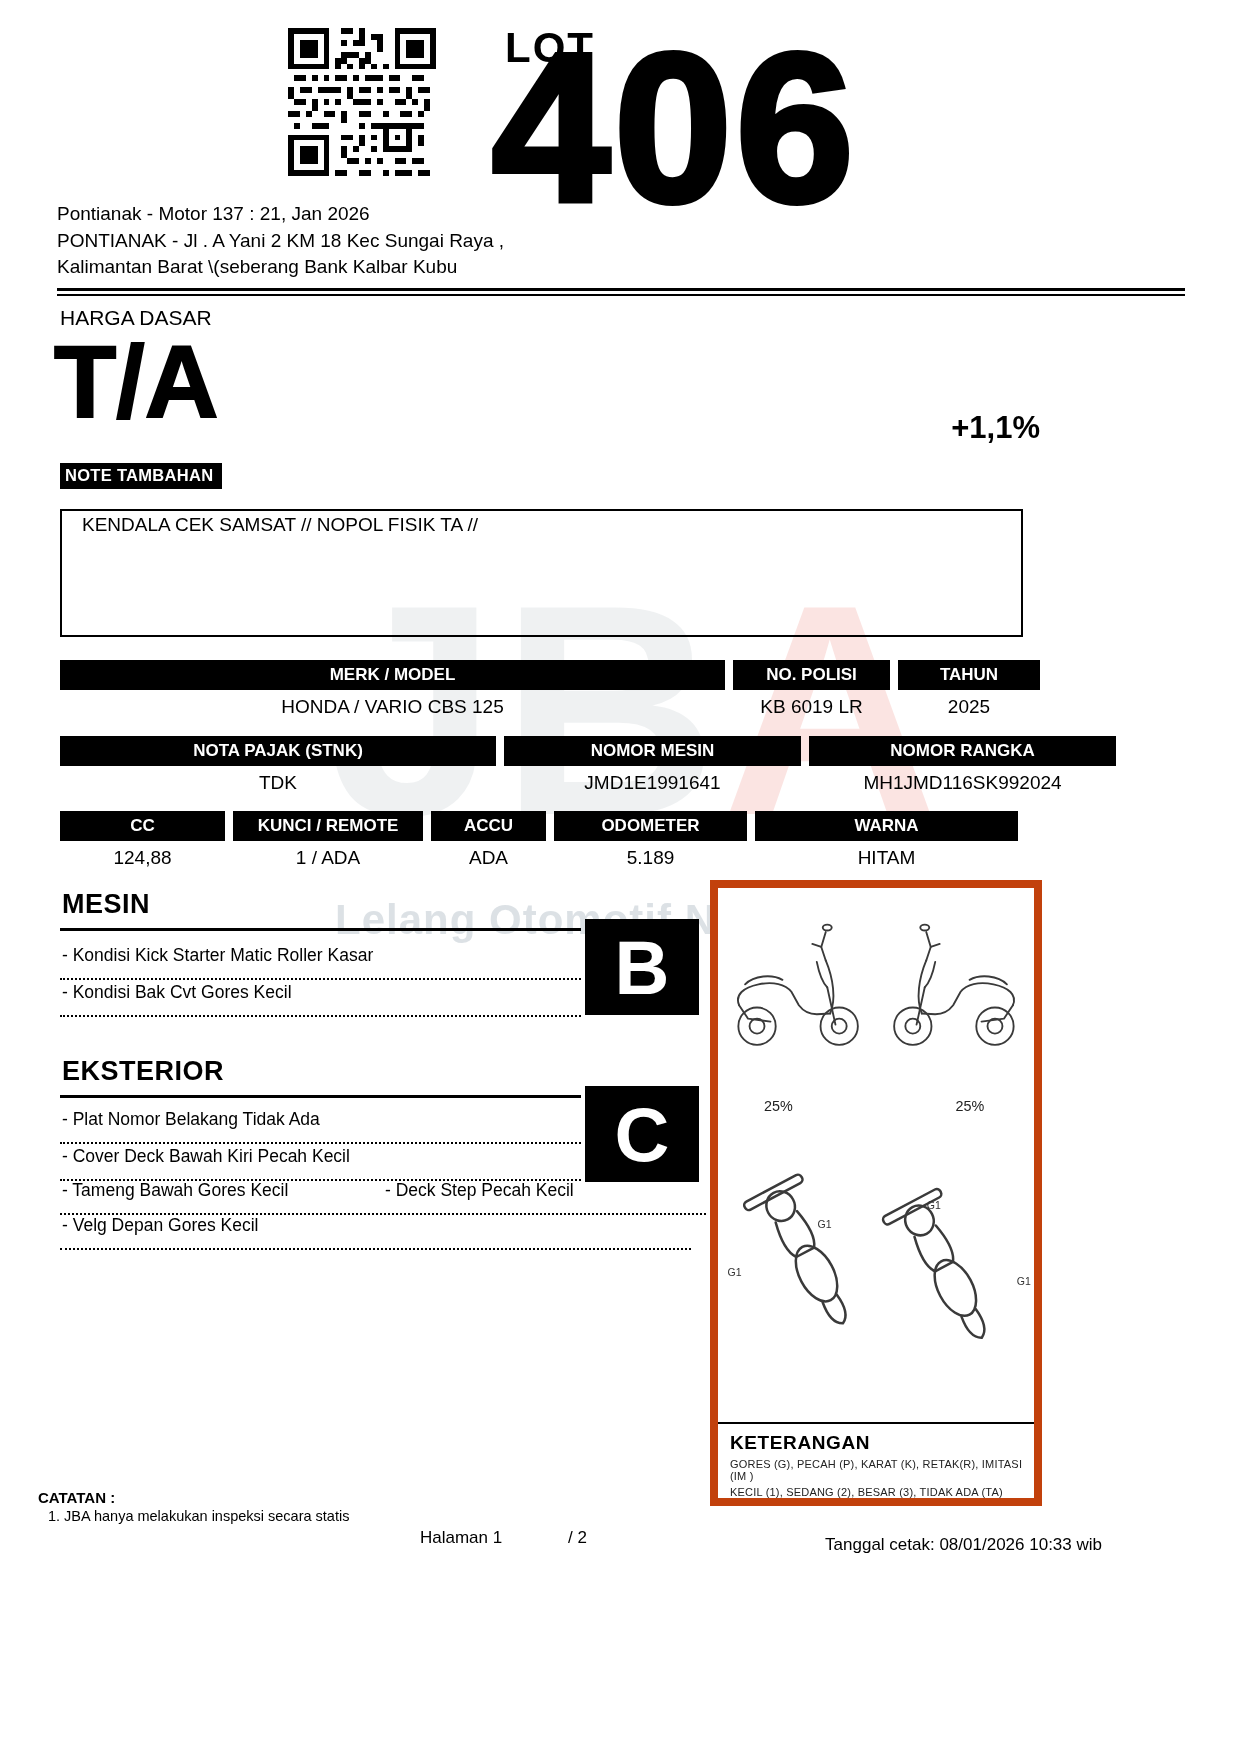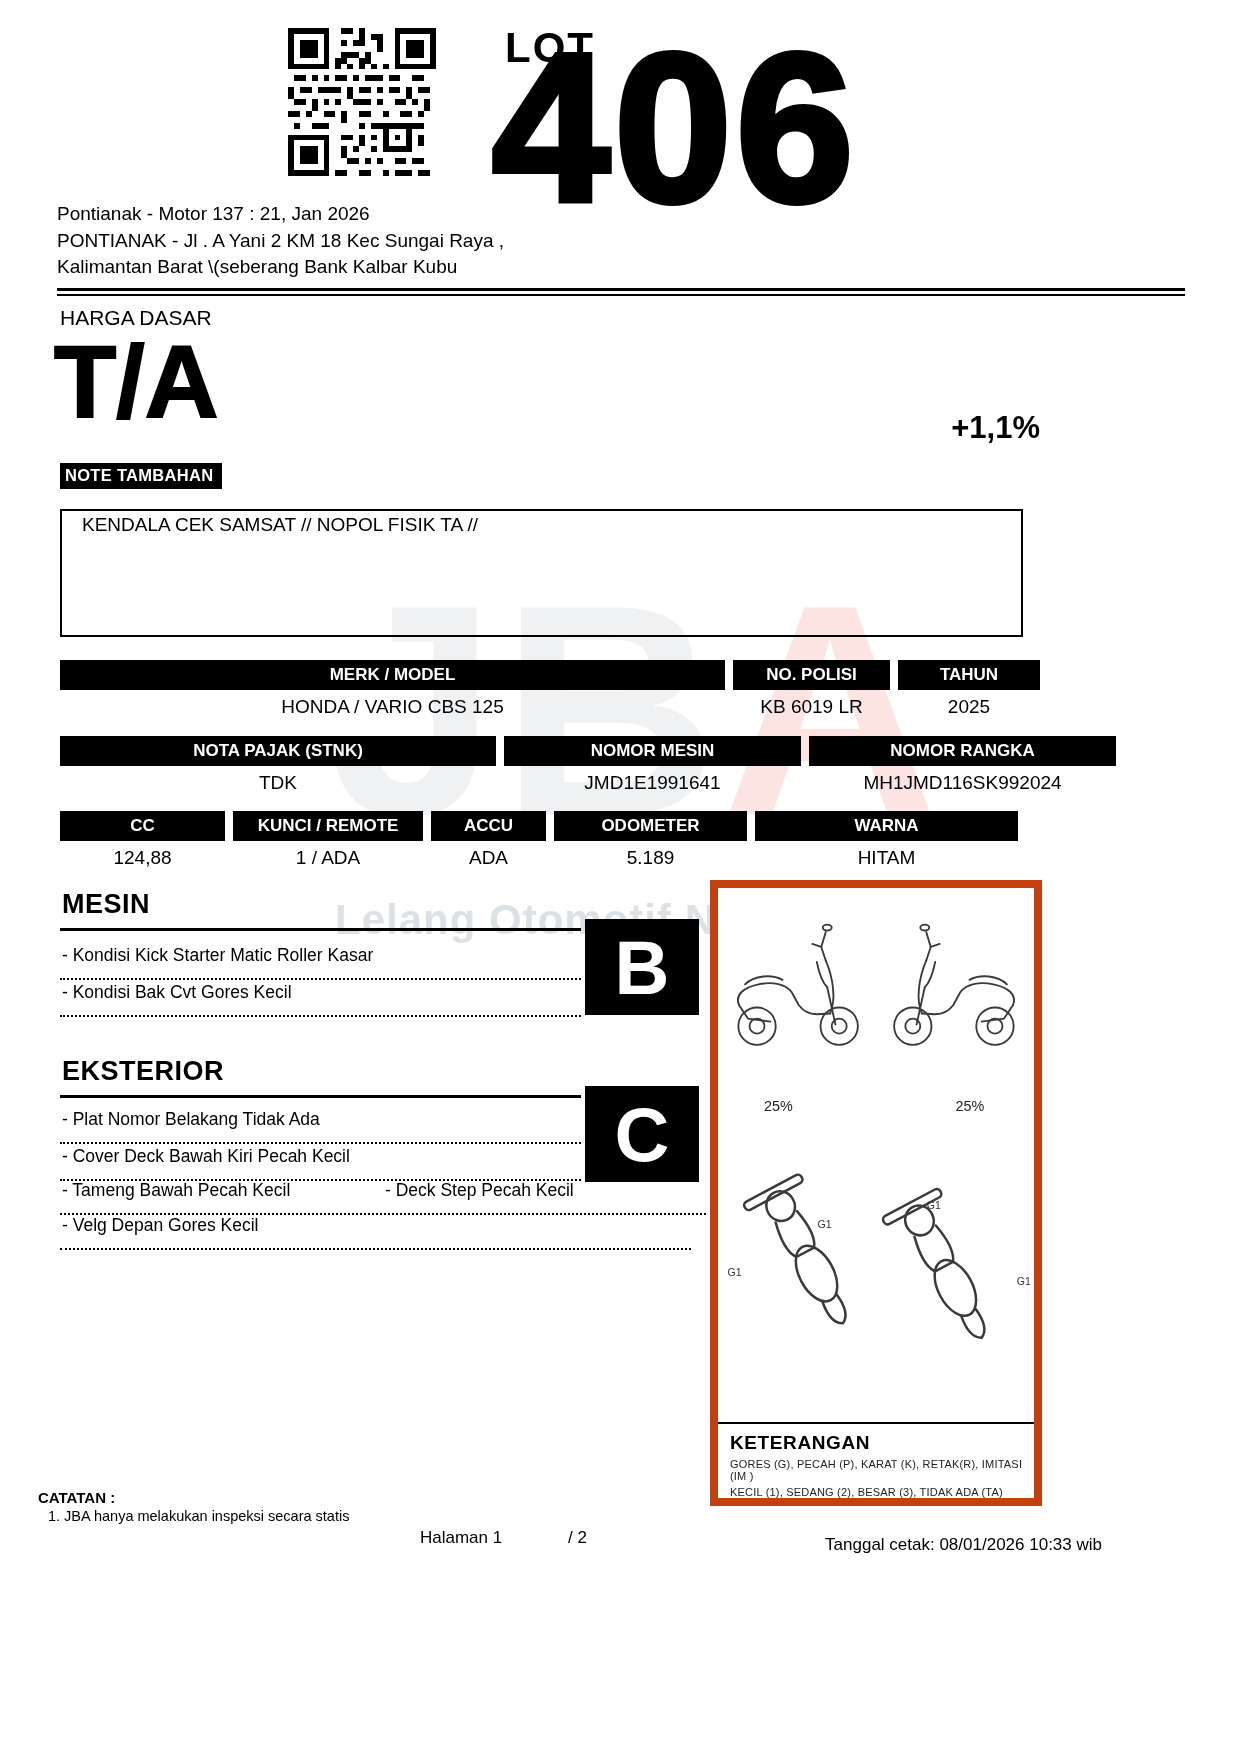--- a/index.html
+++ b/index.html
@@ -229,21 +229,21 @@
 <div class="sec-rule rl-mesin"></div>
 <div class="item w520 mi0">- Kondisi Kick Starter Matic Roller Kasar</div>
 <div class="item w520 mi1">- Kondisi Bak Cvt Gores Kecil</div>
 <div class="grade grade-b">B</div>
 
 <div class="sec-title t-eks">EKSTERIOR</div>
 <div class="sec-rule rl-eks"></div>
 <div class="item w520 ei0">- Plat Nomor Belakang Tidak Ada</div>
 <div class="item w520 ei1">- Cover Deck Bawah Kiri Pecah Kecil</div>
 <div class="item w645 eirow">
-  <span>- Tameng Bawah Pecah Kecil</span>
+  <span>- Tameng Bawah Gores Kecil</span>
   <span class="second">- Deck Step Pecah Kecil</span>
 </div>
 <div class="item w630 ei4">- Velg Depan Gores Kecil</div>
 <div class="grade grade-c">C</div>
 
 <div class="abs diagram-box">
   <svg class="diagram-svg" viewBox="0 0 330 552">
     <defs>
       <g id="sc-side" fill="none" stroke="#3a3a3a" stroke-width="2.5" stroke-linecap="round" stroke-linejoin="round">
         <circle cx="42" cy="148" r="25"></circle>

